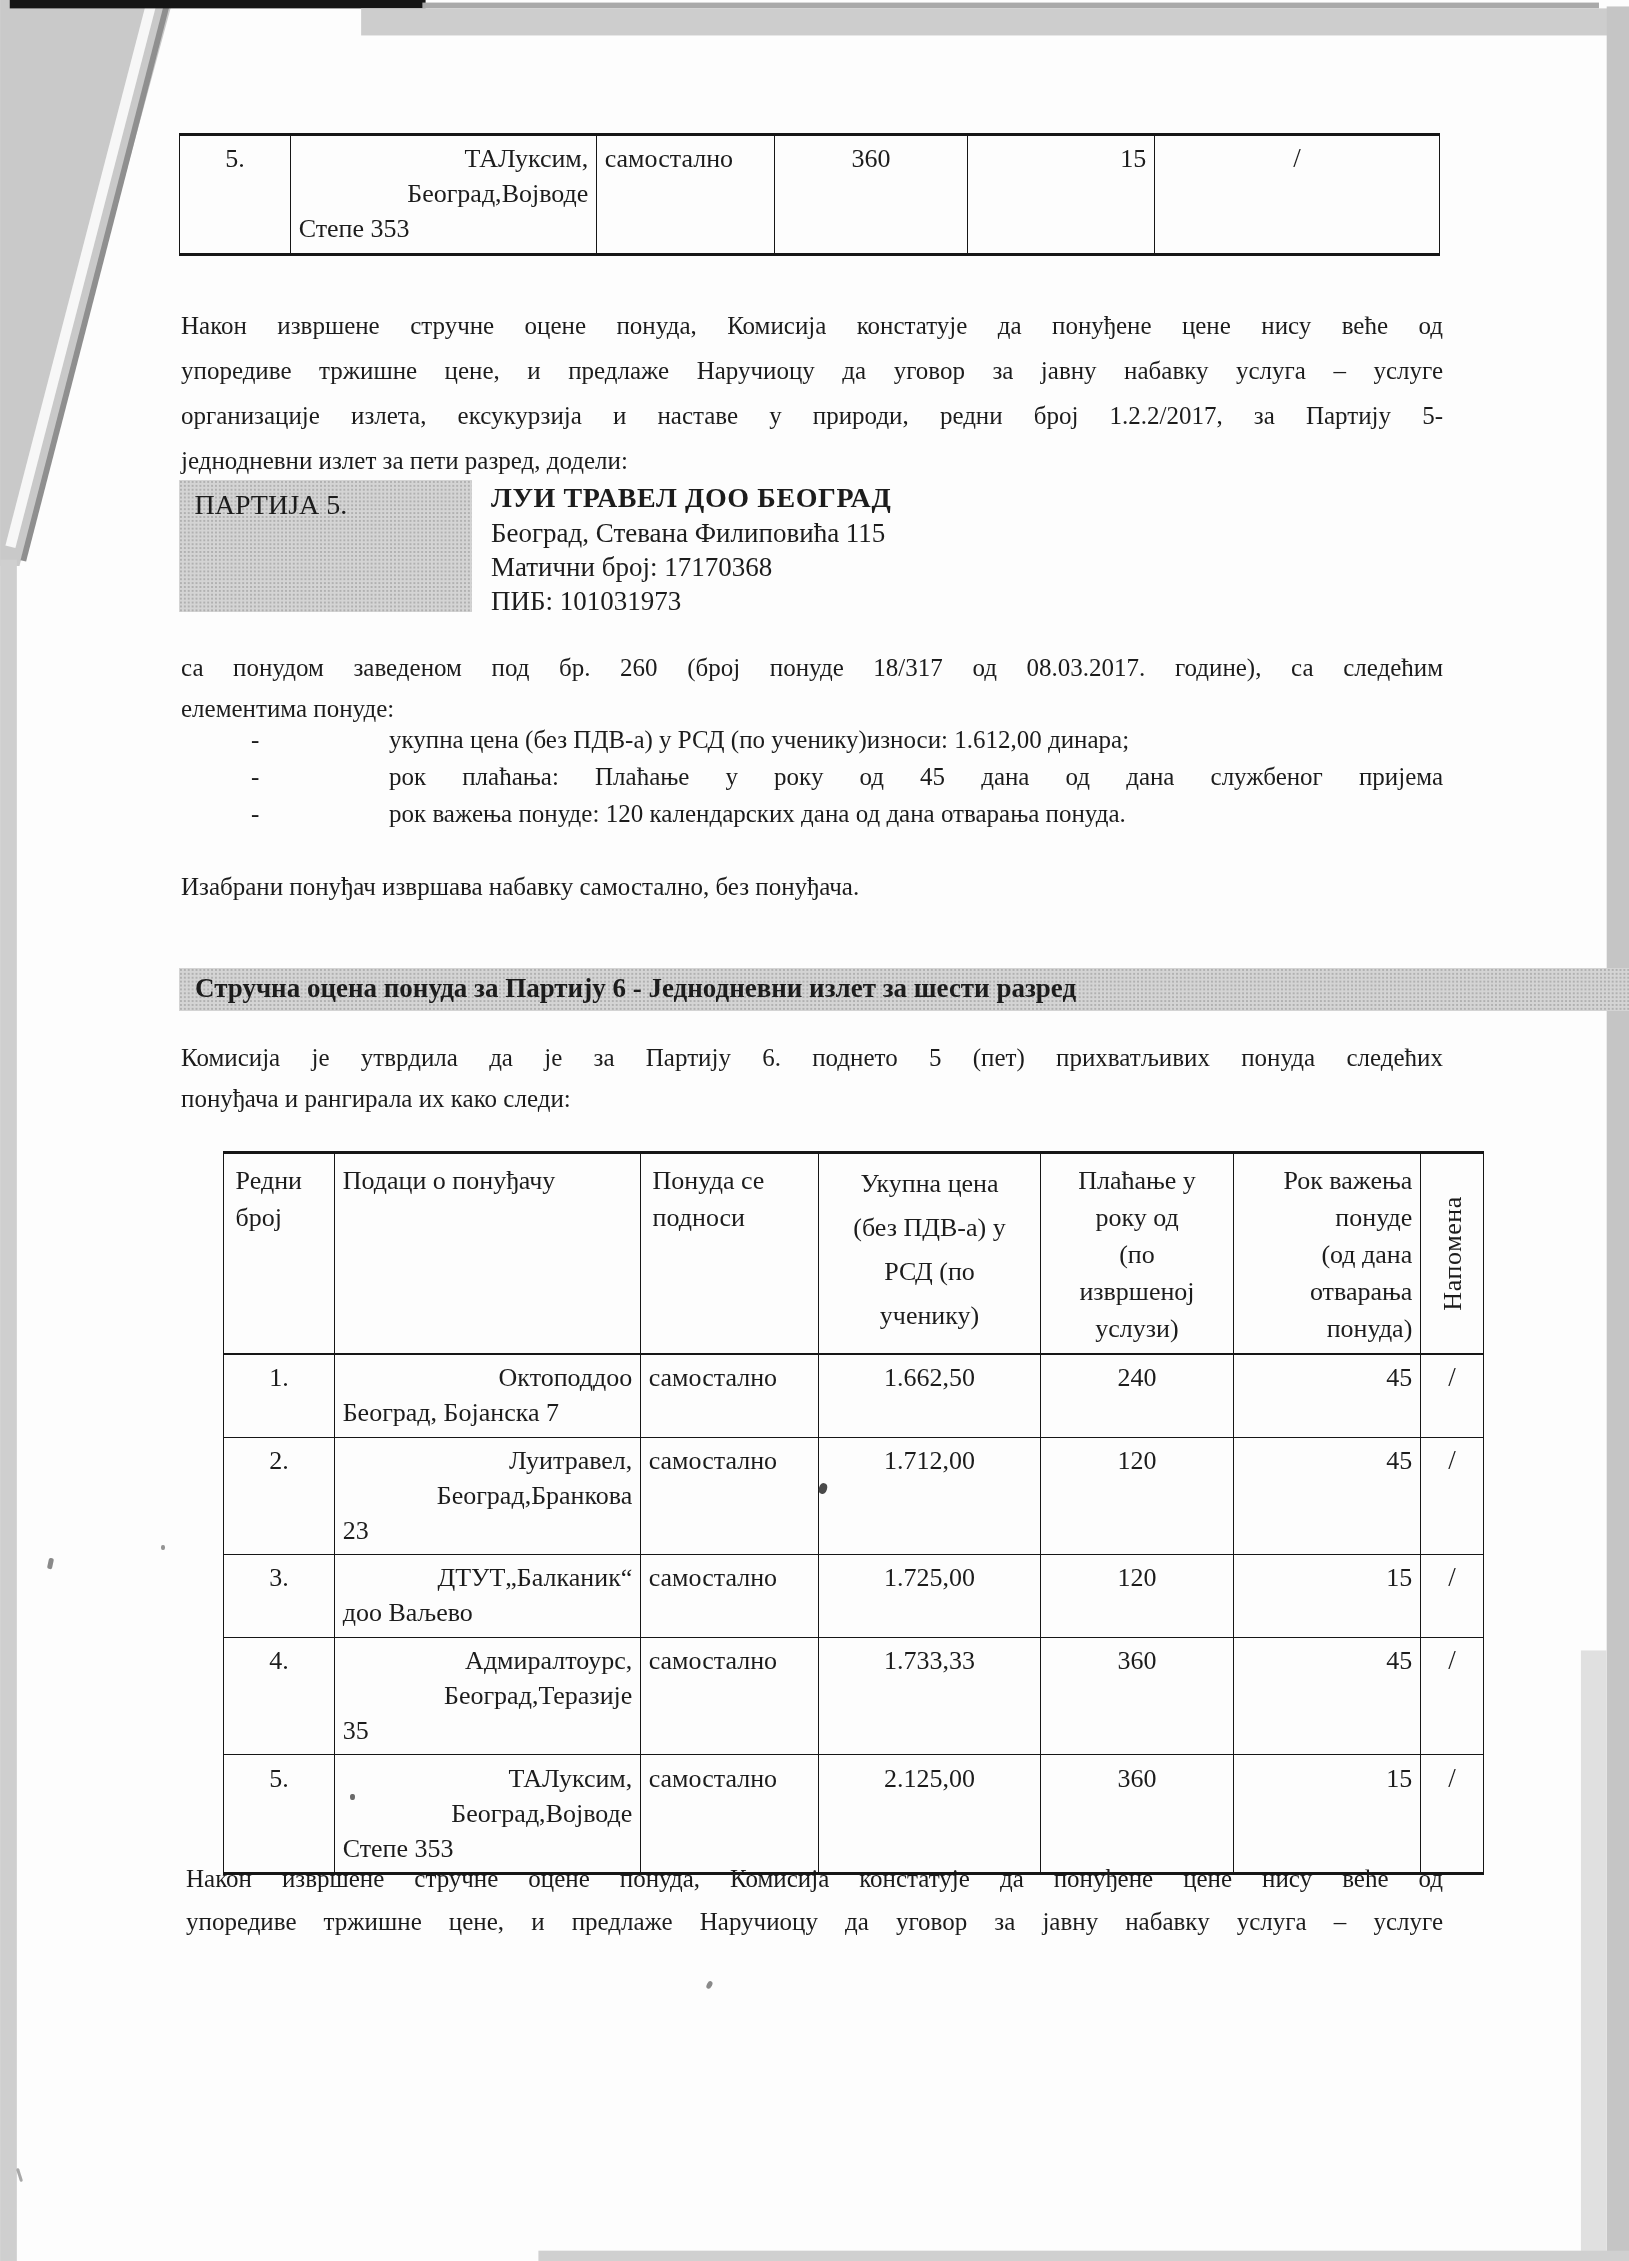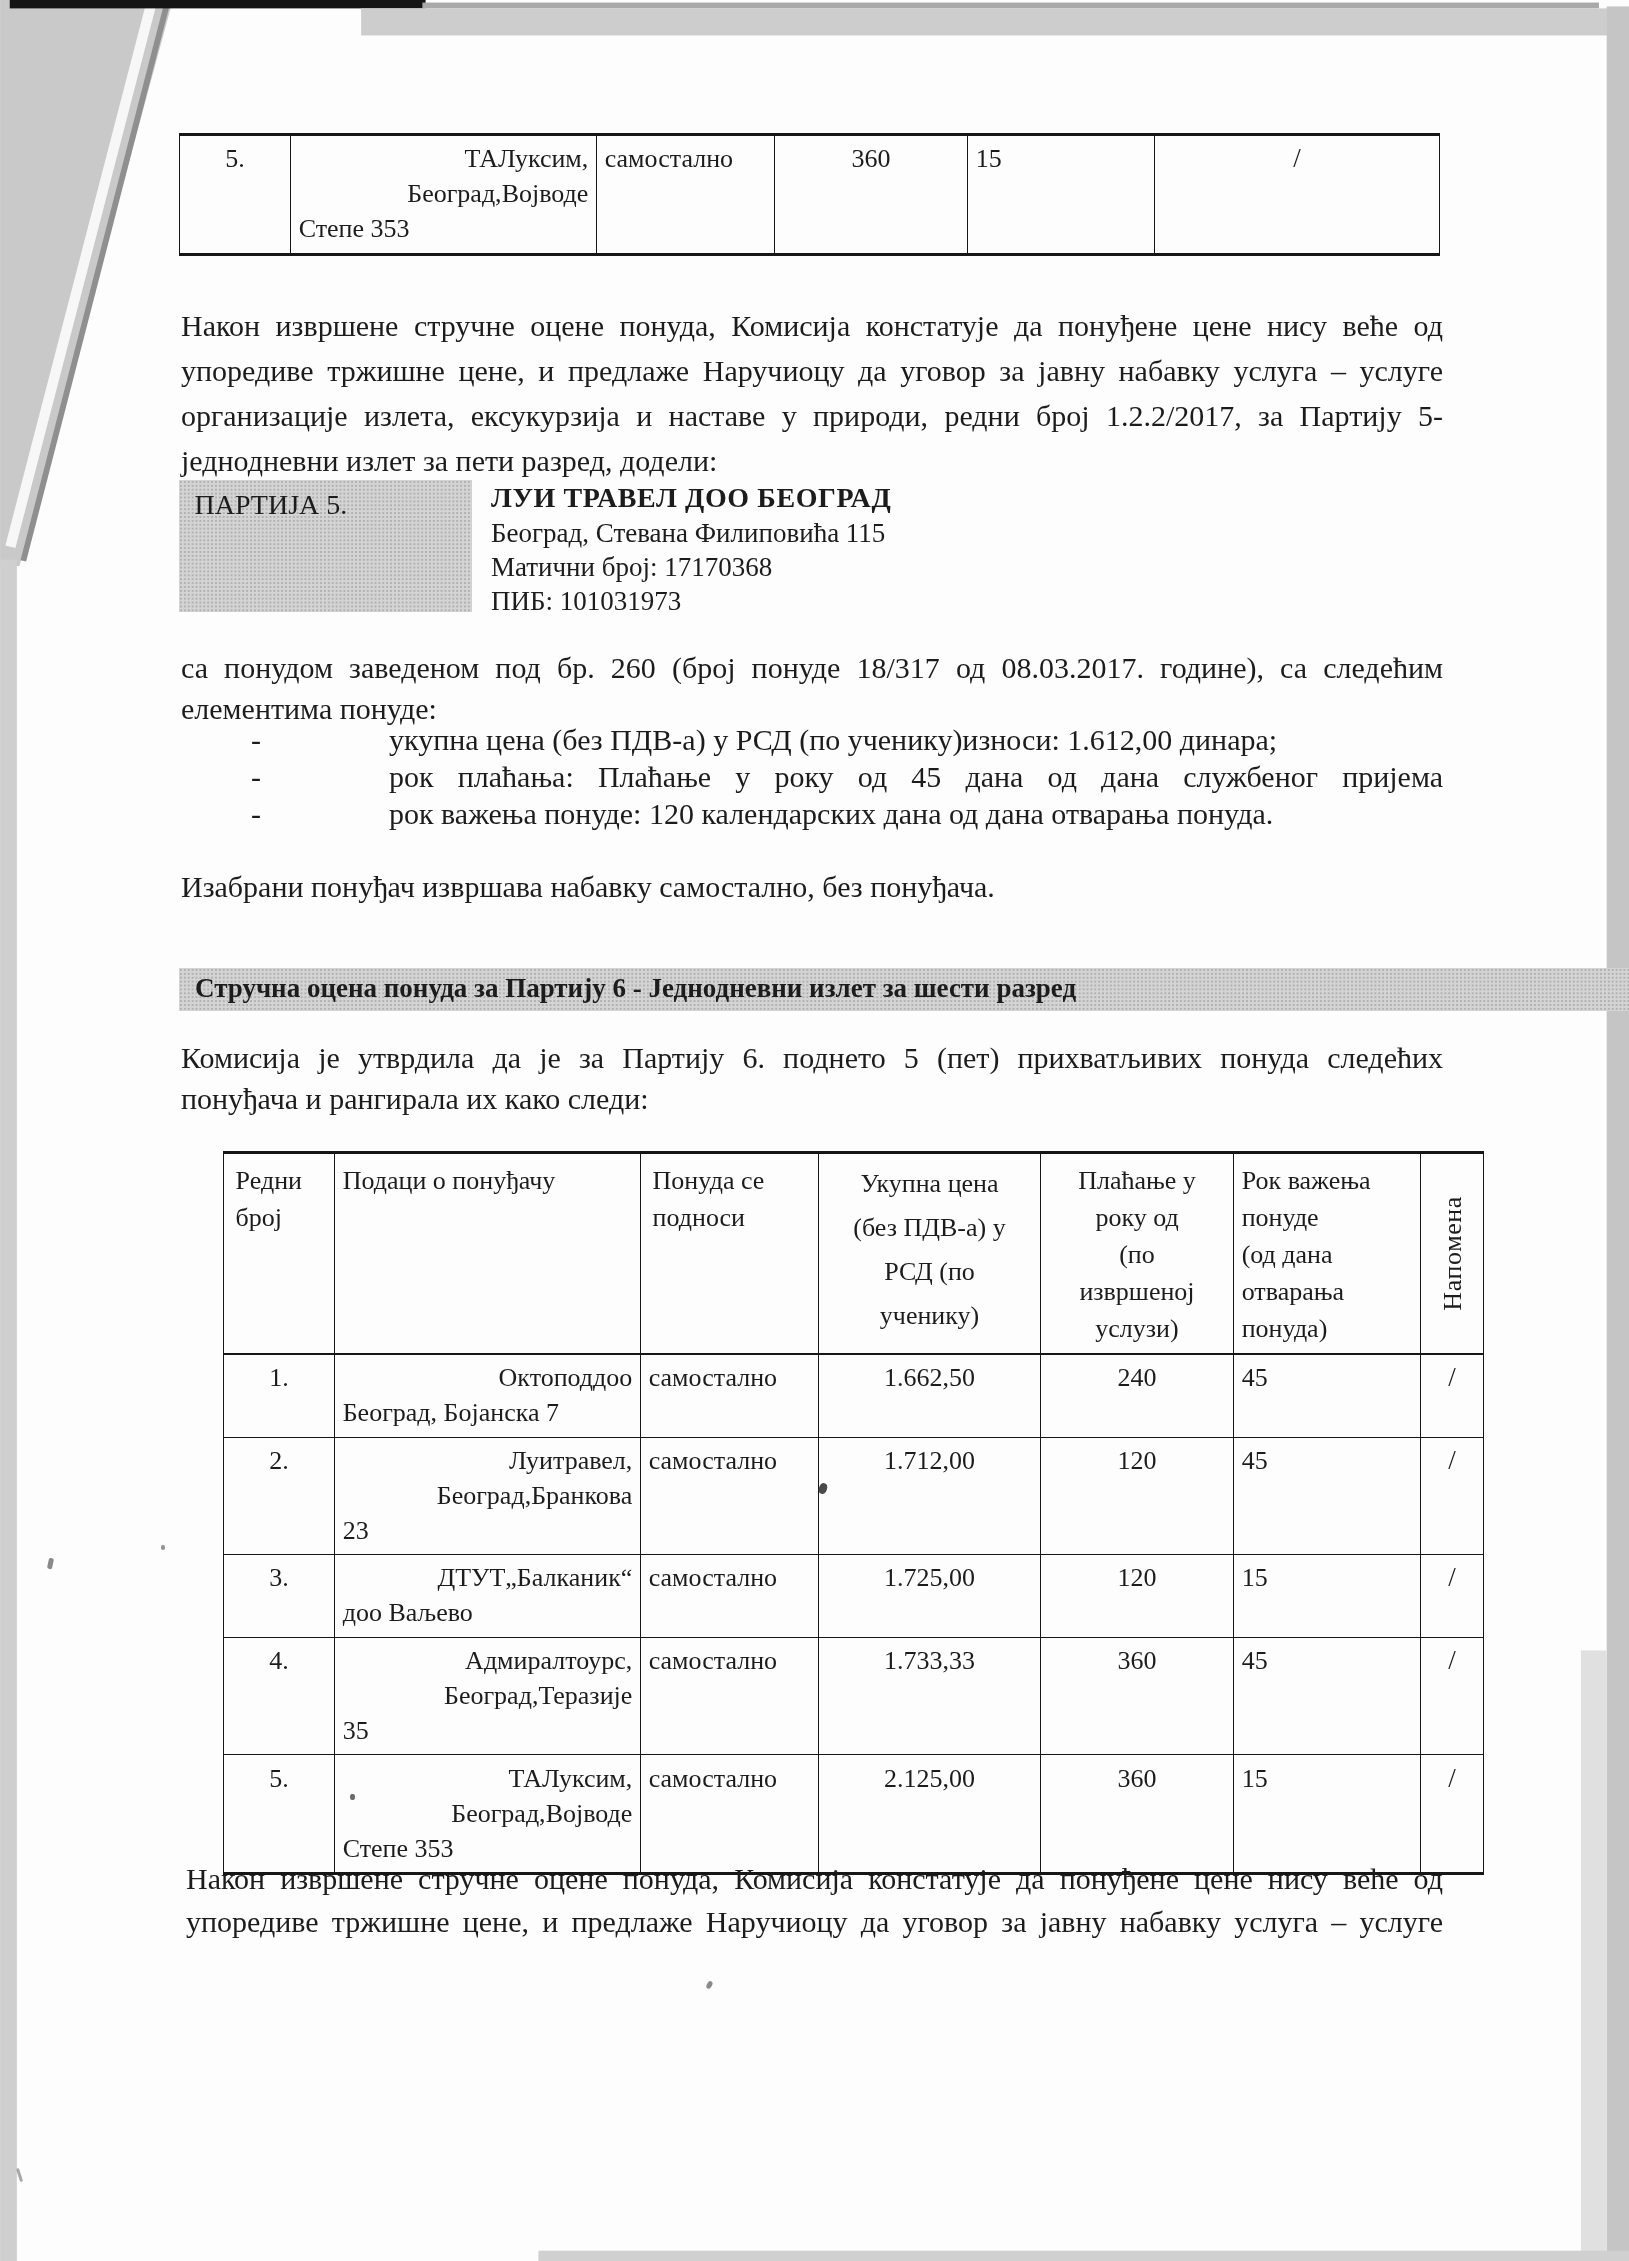--- a/index.html
+++ b/index.html
@@ -20,33 +20,33 @@
   .header-row{min-height:188px;border-bottom:1.9px solid #161616;}
   .body-row{min-height:76px;}
   #top-table .body-row{min-height:111px;}
   .cell{border-left:1.3px solid #161616;box-sizing:border-box;padding:5.2px 7.7px 6.4px;font-size:26px;line-height:35px;}
   .cell:first-child{border-left:none;}
   .c1{width:110px;text-align:center;}
   .c2{width:306px;}
   .c3{width:178px;}
   .c4{width:222px;text-align:center;}
   .c5{width:193px;text-align:center;}
-  .c6{width:187px;text-align:left;font-family:Liberation Serif, serif;}
+  .c6{width:187px;text-align:right;font-family:Liberation Serif, serif;}
   .c7{flex:1;text-align:center;}
   .spread{display:flex;justify-content:flex-end;}
   .hc{line-height:37px;padding-top:7.7px;}
   .hc.c1,.hc.c3{text-align:left;padding-left:11.6px;}
   .hc.c4{line-height:44px;}
   .hc.c5,.hc.c6{line-height:37px;}
   .hc.c7{display:flex;align-items:center;justify-content:center;padding:5.2px 2.6px;}
   .vert{writing-mode:vertical-rl;transform:rotate(180deg);font-size:26px;letter-spacing:0.6px;}
   .note{font-size:27px;}
 
   
-  .tblock{position:absolute;font-size:30px;}
+  .tblock{position:absolute;font-size:25px;}
   .line{line-height:43px;white-space:nowrap;}
   .just{text-align:justify;text-align-last:justify;white-space:normal;}
   #para1{left:181px;top:303px;width:1262px;}
   #para1 .line{line-height:45px;}
   #para2{left:181px;top:647px;width:1262px;}
   #para2 .line{line-height:41px;}
   #bullets{left:181px;top:721px;width:1262px;}
   .bullet-line{position:relative;line-height:37px;padding-left:208px;white-space:nowrap;}
   .bullet-line.just{white-space:normal;}
   .bullet-line.cont{padding-left:116px;}

